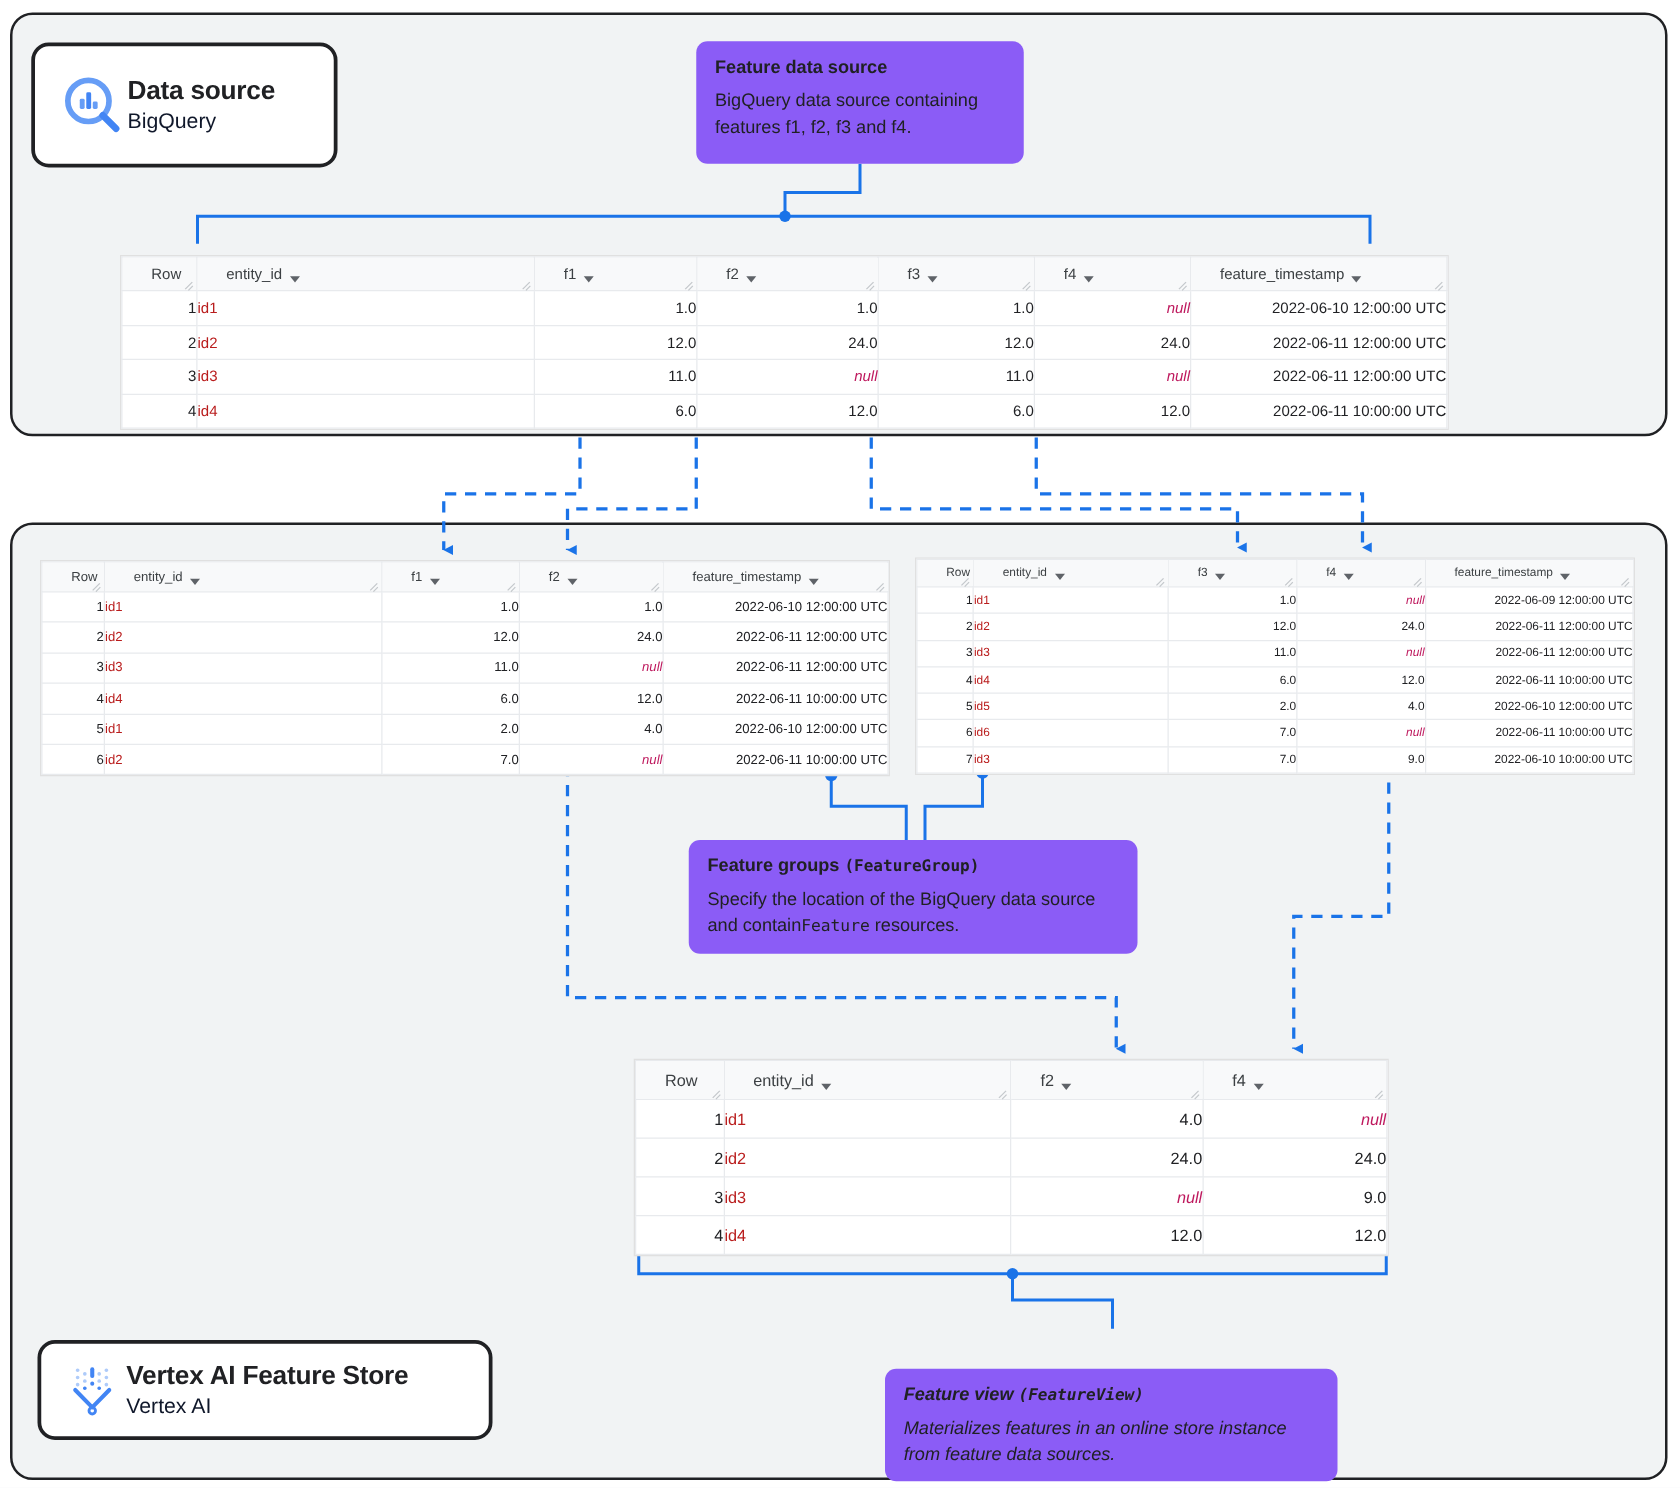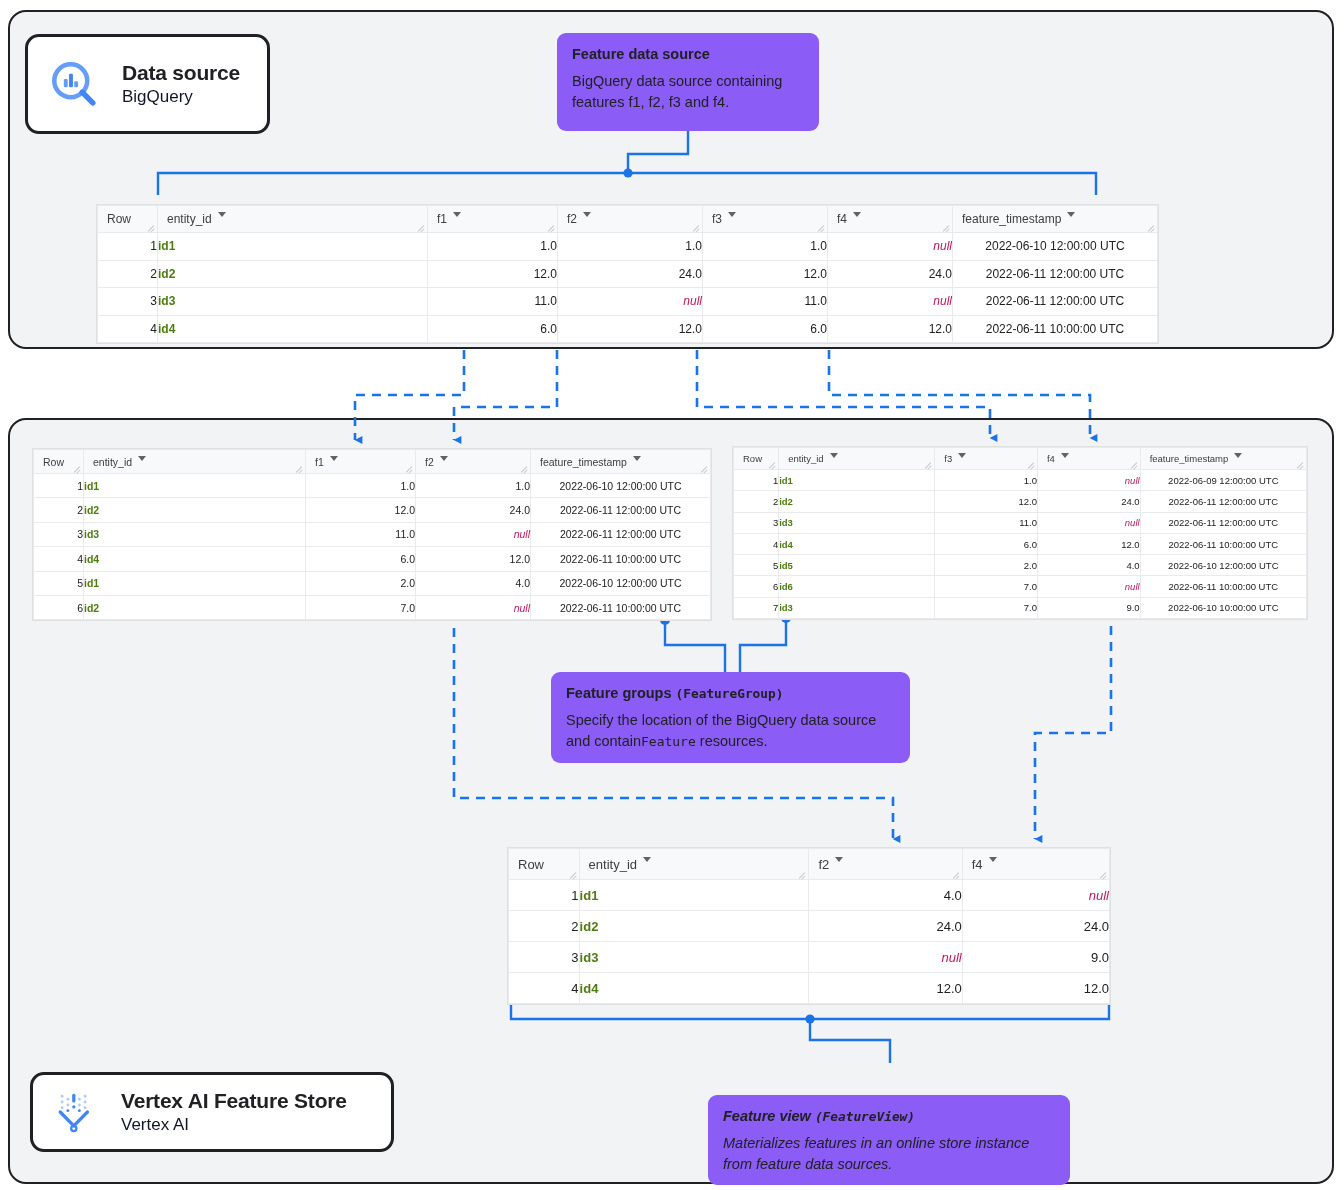--- a/index.html
+++ b/index.html
@@ -8,21 +8,21 @@
        -webkit-font-smoothing:antialiased;}
   .stage{position:absolute;inset:0;width:1344px;height:1190px;overflow:hidden;}
 
   
   .panel{position:absolute;background:#f1f3f4;border:2.5px solid #202124;border-radius:18px;}
   #panel-top{left:8px;top:10px;width:1322px;height:335px;}
   #panel-bottom{left:8px;top:418px;width:1322px;height:762px;}
 
   
   .product-card{position:absolute;background:#fff;border:3px solid #202124;border-radius:14px;
-                display:flex;align-items:center;gap:22px;padding:0 20px;box-sizing:border-box;}
+                display:flex;align-items:center;gap:2px;padding:0 20px;box-sizing:border-box;}
   #card-datasource{left:25px;top:34px;width:245px;height:100px;}
   #card-featurestore{left:30px;top:1072px;width:364px;height:80px;}
   .card-text{display:flex;flex-direction:column;justify-content:center;line-height:1.18;}
   .card-title{font-size:21px;font-weight:700;color:#202124;letter-spacing:-0.2px;}
   .card-sub{font-size:17px;font-weight:400;color:#0f172a;margin-top:2px;}
   .card-icon{flex:0 0 auto;display:flex;align-items:center;justify-content:center;}
 
   
   .callout{position:absolute;background:#8b5cf6;border-radius:9px;box-sizing:border-box;
            padding:12px 15px 14px 15px;}
@@ -34,33 +34,33 @@
   .mono{font-family:"DejaVu Sans Mono","Liberation Mono",monospace;font-size:13px;}
   .callout-title .mono{font-weight:700;font-size:12.8px;}
 
   
   .tbl{position:absolute;background:#fff;border-collapse:collapse;
        font-size:11.5px;color:#202124;table-layout:fixed;
        box-shadow:0 0 0 1px #e0e0e0;}
   .tbl td,.tbl th{border:1px solid #e8eaed;padding:0;margin:0;}
   .tbl thead th{background:#f8f9fa;font-weight:400;color:#3c4043;
                 text-align:left;vertical-align:middle;position:relative;}
-  .th-in{display:flex;align-items:flex-start;gap:6px;padding:0 9px;white-space:nowrap;}
+  .th-in{display:flex;align-items:flex-end;gap:6px;padding:0 23px;white-space:nowrap;}
   .th-in.row-th{justify-content:flex-start;}
   .caret{width:0;height:0;border-left:4px solid transparent;border-right:4px solid transparent;
          border-top:5px solid #5f6368;display:inline-block;}
   .grip{position:absolute;right:2px;bottom:1px;width:9px;height:9px;opacity:.55;}
   .grip i{position:absolute;right:0;background:#9aa0a6;height:1px;transform:rotate(-45deg);display:block;}
   .grip i:nth-child(1){width:8px;bottom:2px;right:0px;}
   .grip i:nth-child(2){width:5px;bottom:0px;right:0px;}
   .tbl td{vertical-align:middle;background:#fff;}
   .c-row{text-align:right;padding-right:10px;color:#202124;}
-  .c-id{text-align:left;padding-left:9px;font-weight:700;color:#4d7c0f;}
+  .c-id{text-align:left;padding-left:9px;font-weight:400;color:#b91c1c;}
   .c-num{text-align:right;padding-right:10px;}
-  .c-ts{text-align:center;padding-left:9px;white-space:nowrap;}
+  .c-ts{text-align:right;padding-left:9px;white-space:nowrap;}
   .nul{font-style:italic;color:#be185d;}
 
   
   #tbl-source{left:97px;top:205px;width:996px;}
   #tbl-source thead th{height:26px;}
   #tbl-source td{height:26.5px;}
   #tbl-source{font-size:12px;}
 
   #tbl-fg1{left:33px;top:449px;width:662px;font-size:10.5px;}
   #tbl-fg1 thead th{height:23px;}

